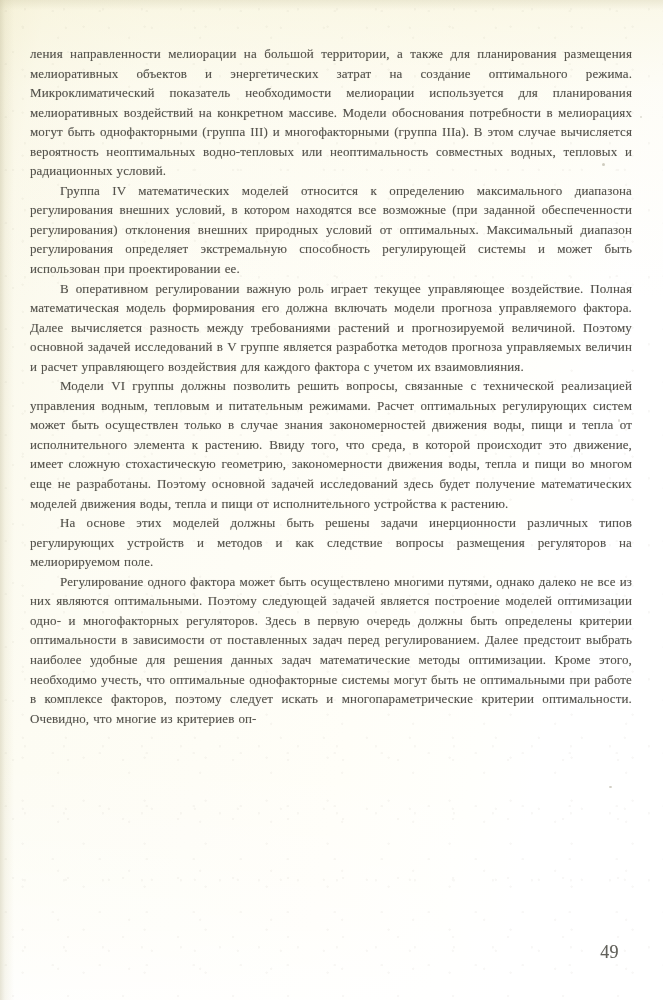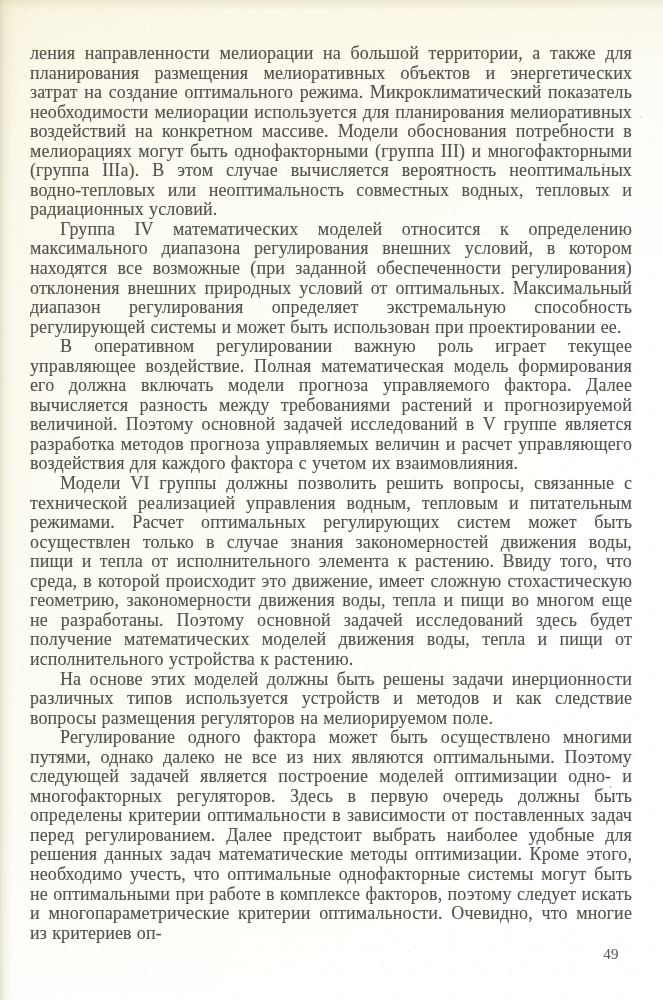--- a/index.html
+++ b/index.html
@@ -87,41 +87,41 @@
     position: absolute;
     left: 30px;
     top: 44px;
     width: 602px;
   }
 
   .para {
     margin: 0;
     text-align: justify;
     text-align-last: left;
-    font-size: 18px;
+    font-size: 13px;
     line-height: 19.55px;
     letter-spacing: 0.12px;
     word-spacing: 0.6px;
     color: #55534d;
     
     text-shadow: 0 0 0.75px rgba(85, 83, 77, 0.38);
     hyphens: none;
   }
 
   .para.indent {
     text-indent: 30px;
     font-family: Liberation Serif, serif;
   }
 
   .page-number {
     position: absolute;
     right: 44px;
     bottom: 37px;
     font-family: "Liberation Serif", "DejaVu Serif", serif;
-    font-size: 15px;
+    font-size: 18px;
     color: #61605a;
     letter-spacing: 0.4px;
     text-shadow: 0 0 0.7px rgba(97, 96, 90, 0.35);
   }
 
   
   .speckle {
     position: absolute;
     border-radius: 50%;
     pointer-events: none;
@@ -152,21 +152,21 @@
   <div class="paper-tint-vertical"></div>
   <div class="scan-edge-left"></div>
   <div class="scan-edge-top"></div>
   <div class="grain"></div>
 
   <div class="text-column">
     <p class="para">ления направленности мелиорации на большой территории, а также для планирования размещения мелиоративных объектов и энергетических затрат на создание оптимального режима. Микроклиматический показатель необходимости мелиорации используется для планирования мелиоративных воздействий на конкретном массиве. Модели обоснования потребности в мелиорациях могут быть однофакторными (группа III) и многофакторными (группа IIIа). В этом случае вычисляется вероятность неоптимальных водно-тепловых или неоптимальность совместных водных, тепловых и радиационных условий.</p>
     <p class="para indent">Группа IV математических моделей относится к определению максимального диапазона регулирования внешних условий, в котором находятся все возможные (при заданной обеспеченности регулирования) отклонения внешних природных условий от оптимальных. Максимальный диапазон регулирования определяет экстремальную способность регулирующей системы и может быть использован при проектировании ее.</p>
     <p class="para indent">В оперативном регулировании важную роль играет текущее управляющее воздействие. Полная математическая модель формирования его должна включать модели прогноза управляемого фактора. Далее вычисляется разность между требованиями растений и прогнозируемой величиной. Поэтому основной задачей исследований в V группе является разработка методов прогноза управляемых величин и расчет управляющего воздействия для каждого фактора с учетом их взаимовлияния.</p>
     <p class="para indent">Модели VI группы должны позволить решить вопросы, связанные с технической реализацией управления водным, тепловым и питательным режимами. Расчет оптимальных регулирующих систем может быть осуществлен только в случае знания закономерностей движения воды, пищи и тепла от исполнительного элемента к растению. Ввиду того, что среда, в которой происходит это движение, имеет сложную стохастическую геометрию, закономерности движения воды, тепла и пищи во многом еще не разработаны. Поэтому основной задачей исследований здесь будет получение математических моделей движения воды, тепла и пищи от исполнительного устройства к растению.</p>
-    <p class="para indent">На основе этих моделей должны быть решены задачи инерционности различных типов используется устройств и методов и как следствие вопросы размещения регуляторов на мелиорируемом поле.</p>
+    <p class="para indent">На основе этих моделей должны быть решены задачи инерционности различных типов регулирующих устройств и методов и как следствие вопросы размещения регуляторов на мелиорируемом поле.</p>
     <p class="para indent">Регулирование одного фактора может быть осуществлено многими путями, однако далеко не все из них являются оптимальными. Поэтому следующей задачей является построение моделей оптимизации одно- и многофакторных регуляторов. Здесь в первую очередь должны быть определены критерии оптимальности в зависимости от поставленных задач перед регулированием. Далее предстоит выбрать наиболее удобные для решения данных задач математические методы оптимизации. Кроме этого, необходимо учесть, что оптимальные однофакторные системы могут быть не оптимальными при работе в комплексе факторов, поэтому следует искать и многопараметрические критерии оптимальности. Очевидно, что многие из критериев оп-</p>
   </div>
 
   <div class="page-number">49</div>
 
   <div class="speckle" style="left:602px; top:163px;  width:3px; height:3px; background:rgba(150,144,120,0.45);"></div>
   <div class="speckle" style="left:623px; top:236px;  width:2px; height:2px; background:rgba(150,144,120,0.40);"></div>
   <div class="speckle" style="left:618px; top:419px;  width:2px; height:3px; background:rgba(150,144,120,0.35);"></div>
   <div class="speckle" style="left:609px; top:786px;  width:3px; height:2px; background:rgba(150,144,120,0.45);"></div>
   <div class="speckle" style="left:640px; top:116px;  width:2px; height:2px; background:rgba(150,144,120,0.30);"></div>

